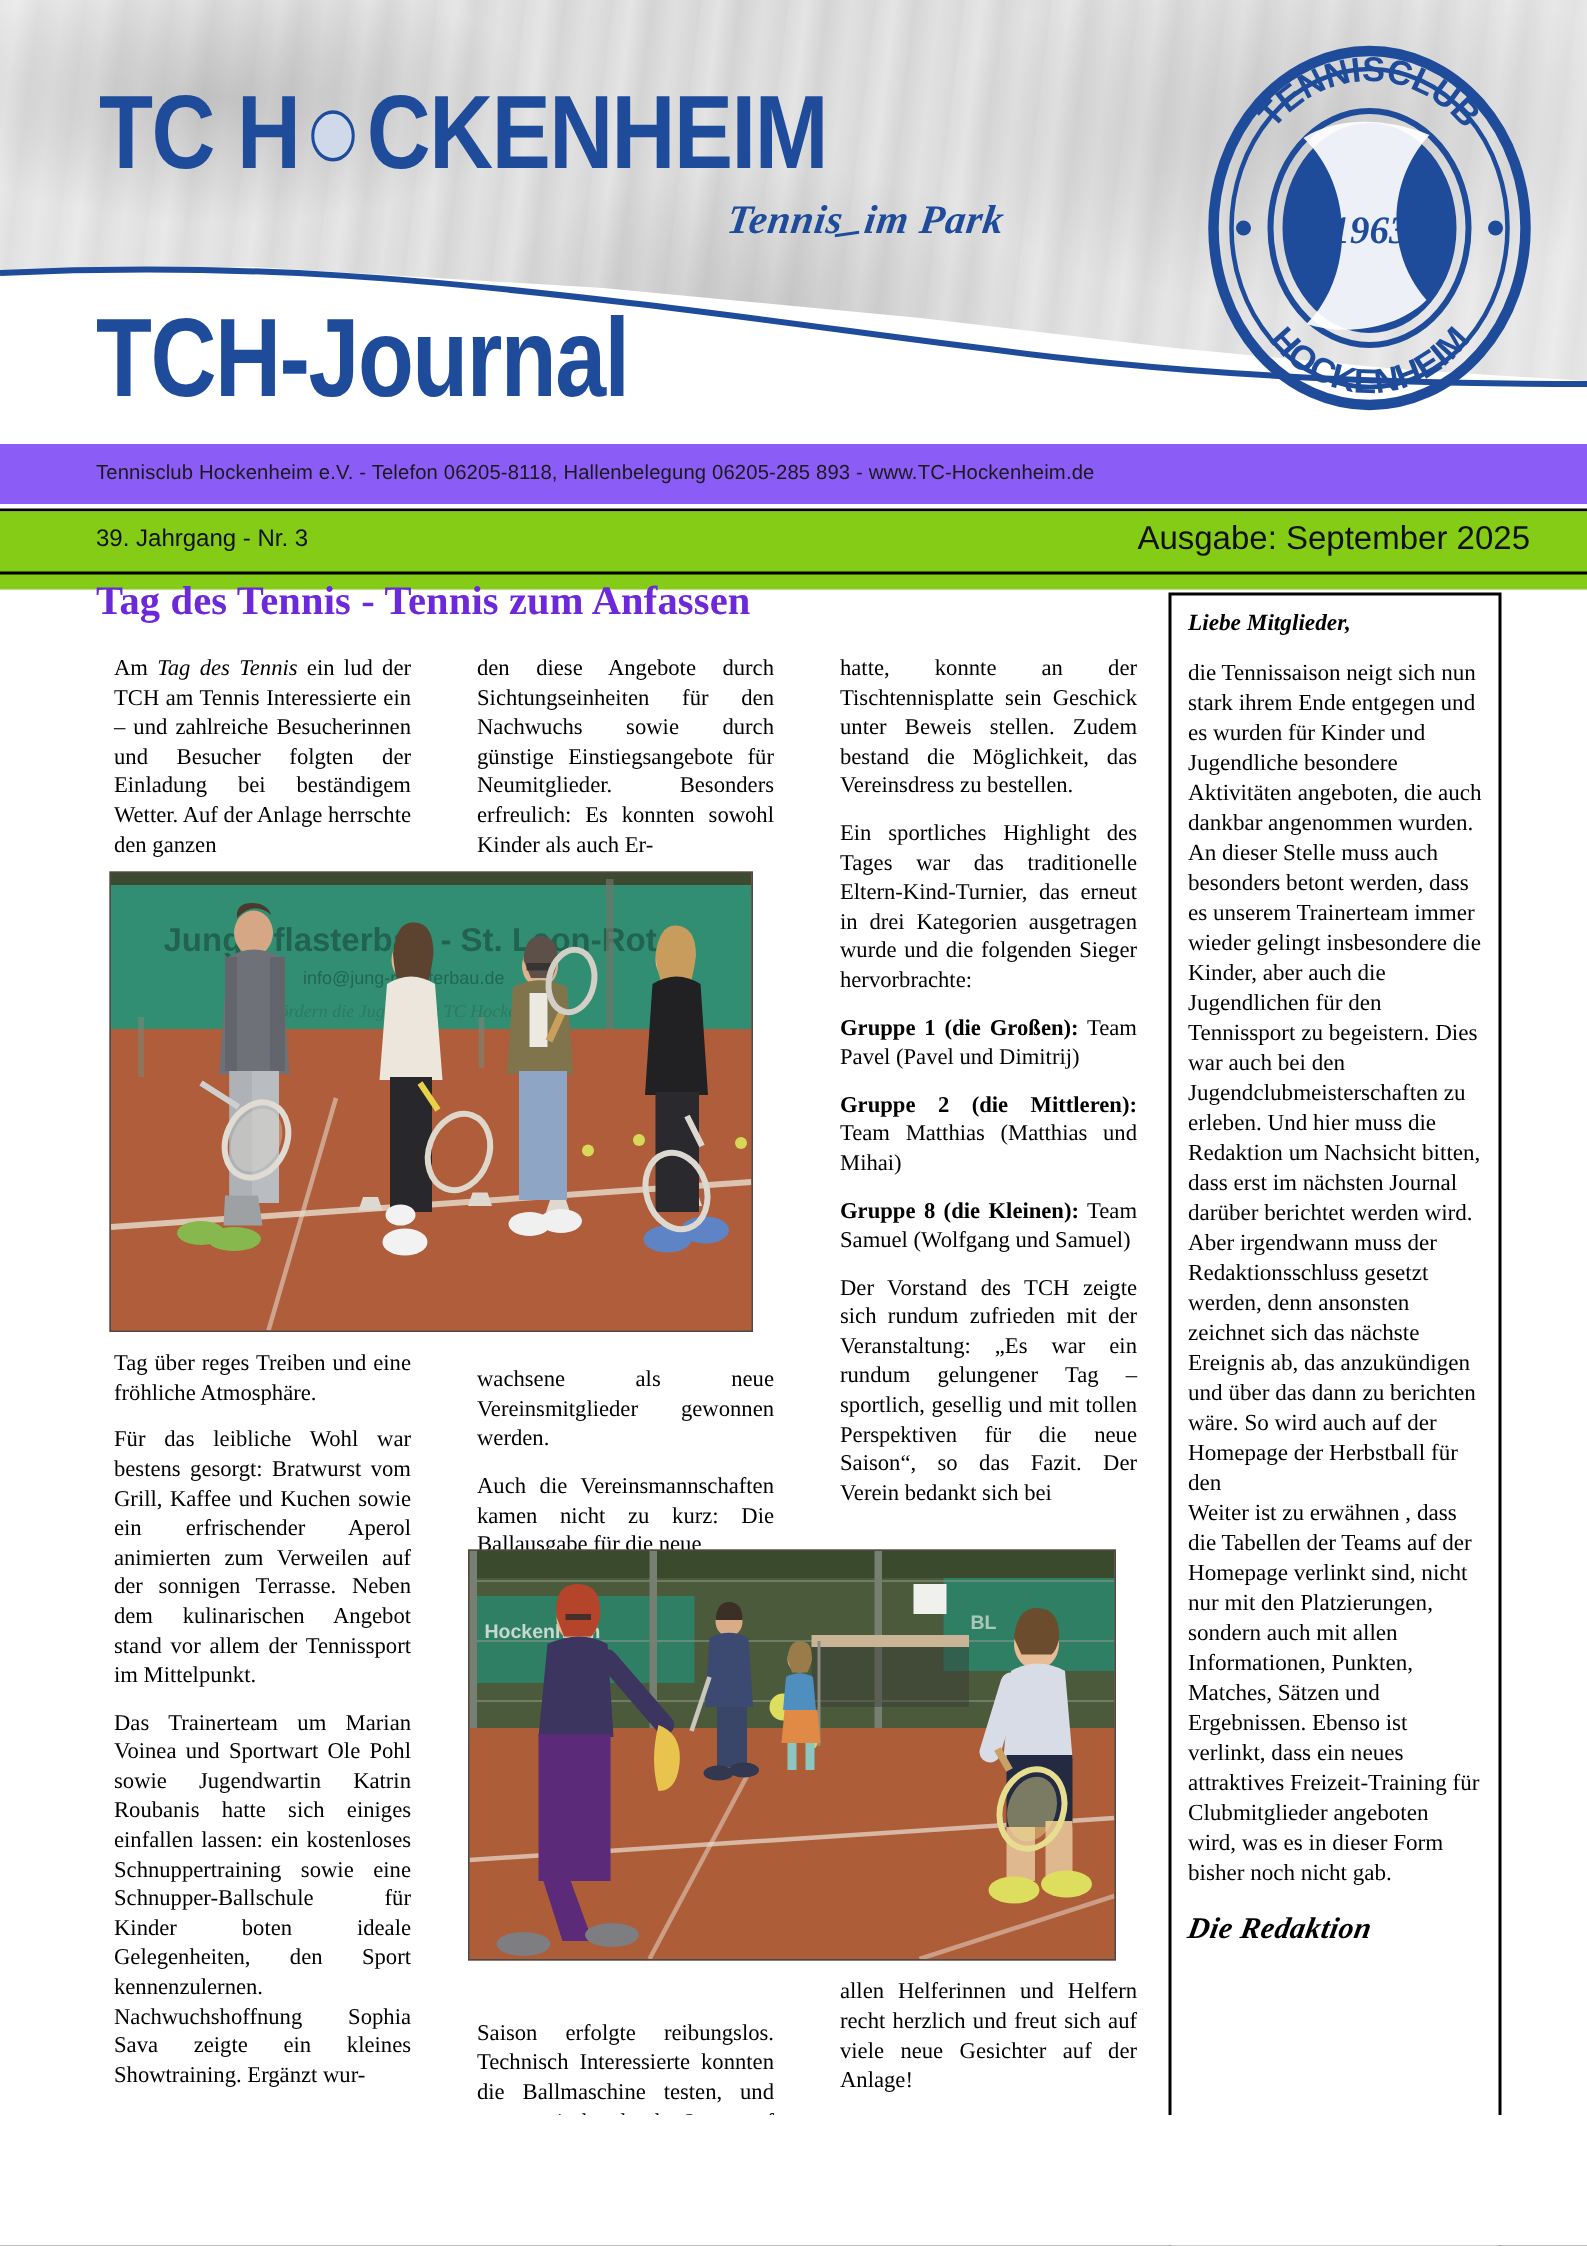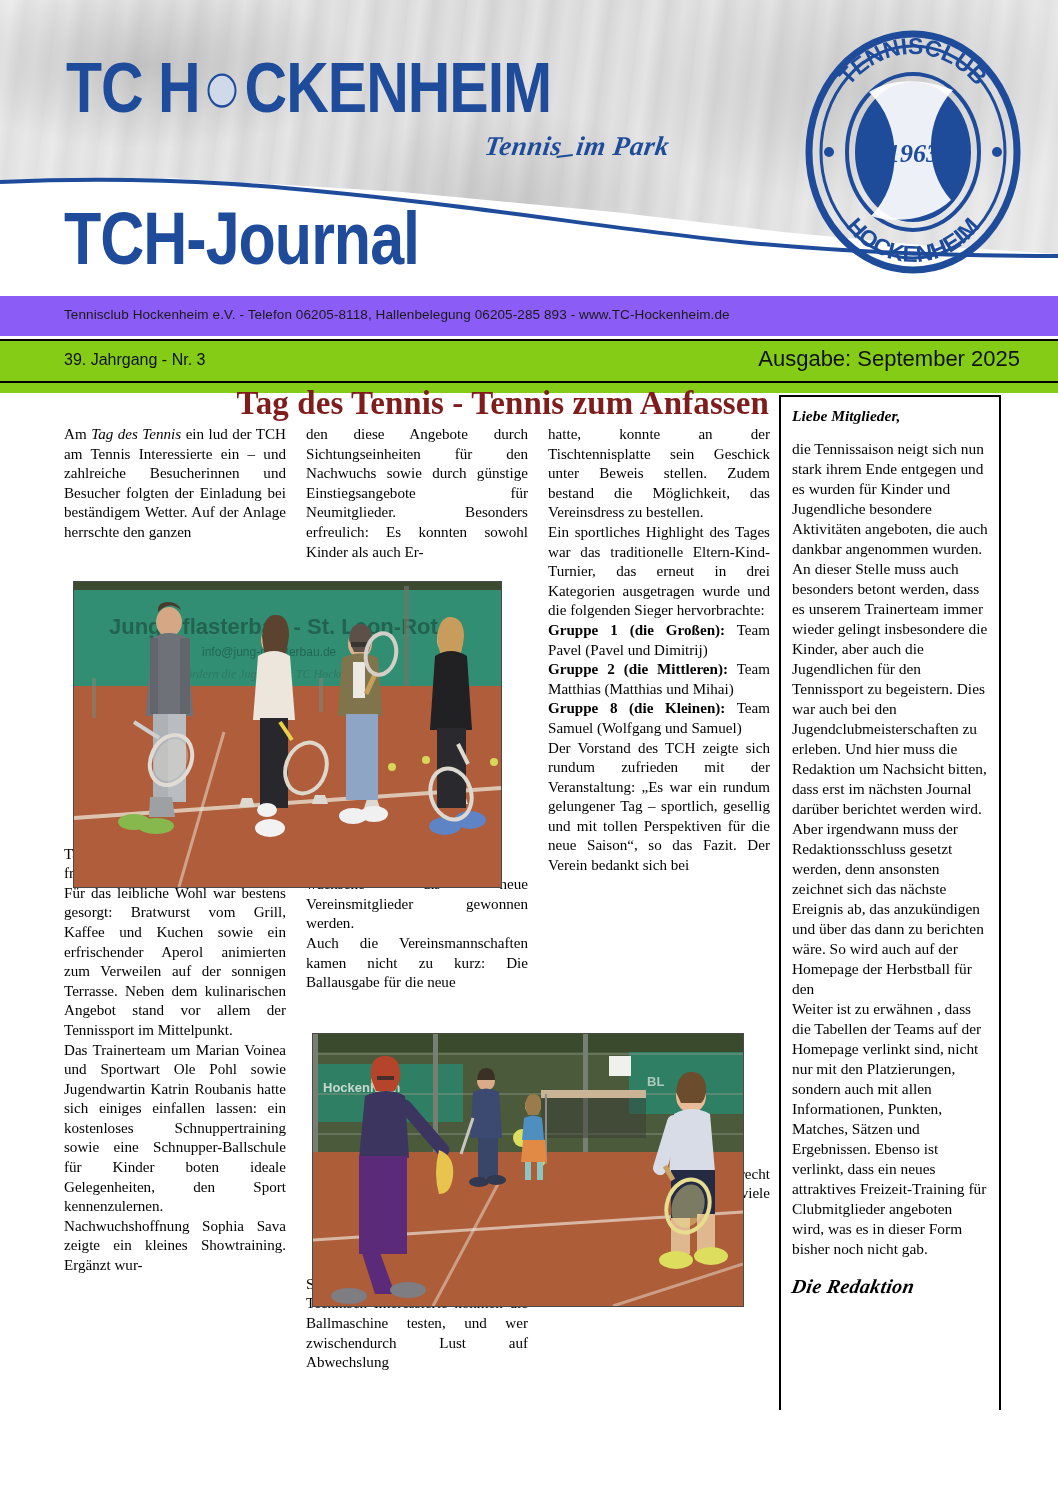--- a/index.html
+++ b/index.html
@@ -108,34 +108,34 @@
     position:absolute;right:62px;top:5px;
     font-family:"Liberation Sans",sans-serif;font-size:22px;color:#111;
   }
 
   
   .content{
     position:absolute;left:0;top:385px;width:1058px;height:1100px;
   }
   .headline{
     position:absolute;left:64px;top:0px;width:705px;
-    text-align:right;
-    font-family:"Liberation Serif",serif;font-weight:bold;font-size:33px;
-    color:#7f1d1d;letter-spacing:.1px;
+    text-align:left;
+    font-family:"Liberation Serif",serif;font-weight:bold;font-size:27px;
+    color:#6d28d9;letter-spacing:.1px;
   }
 
   .cols{
     position:absolute;left:64px;top:40px;width:706px;
   }
   .col{
     position:absolute;top:0;width:222px;
     font-size:15.1px;line-height:19.6px;text-align:justify;
     text-justify:inter-word;hyphens:manual;color:#000;
   }
-  .col p{margin:0;}
+  .col p{margin:12px;}
   .col.c1{left:0;}
   .col.c2{left:242px;}
   .col.c3{left:484px;}
   .col .ital{font-style:italic;}
   .col .bold{font-weight:bold;}
 
   
   .photo{
     position:absolute;border:1px solid #4a4a4a;overflow:hidden;background:#b05a3a;
   }

